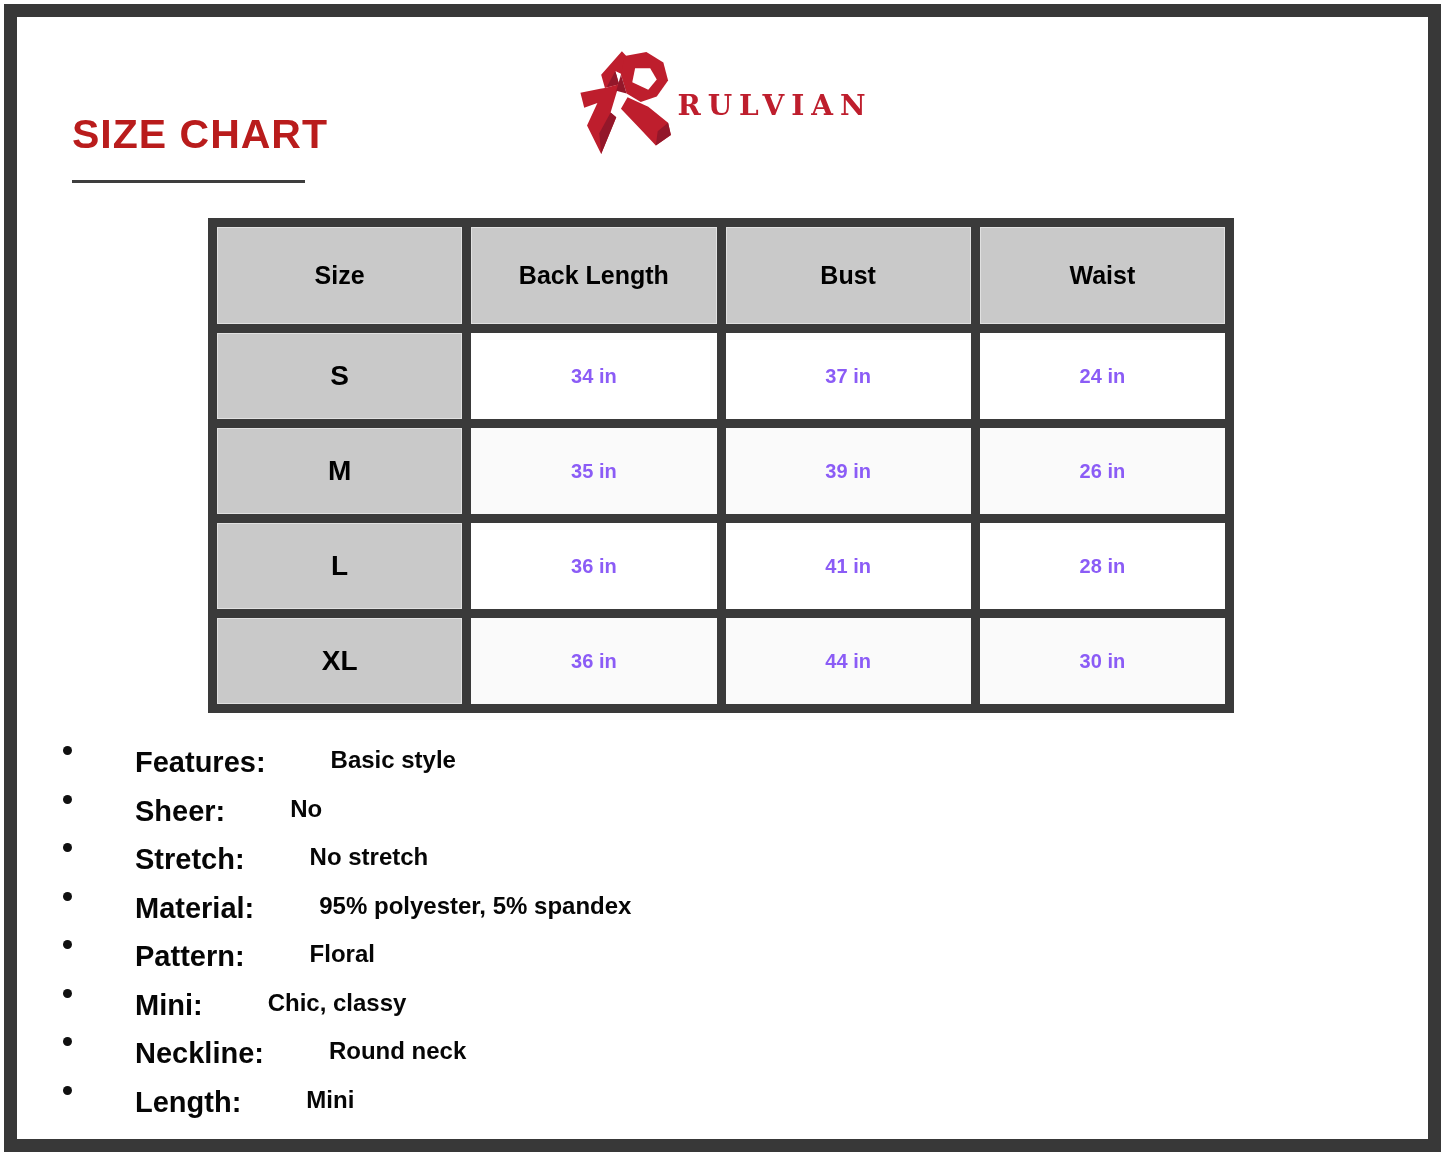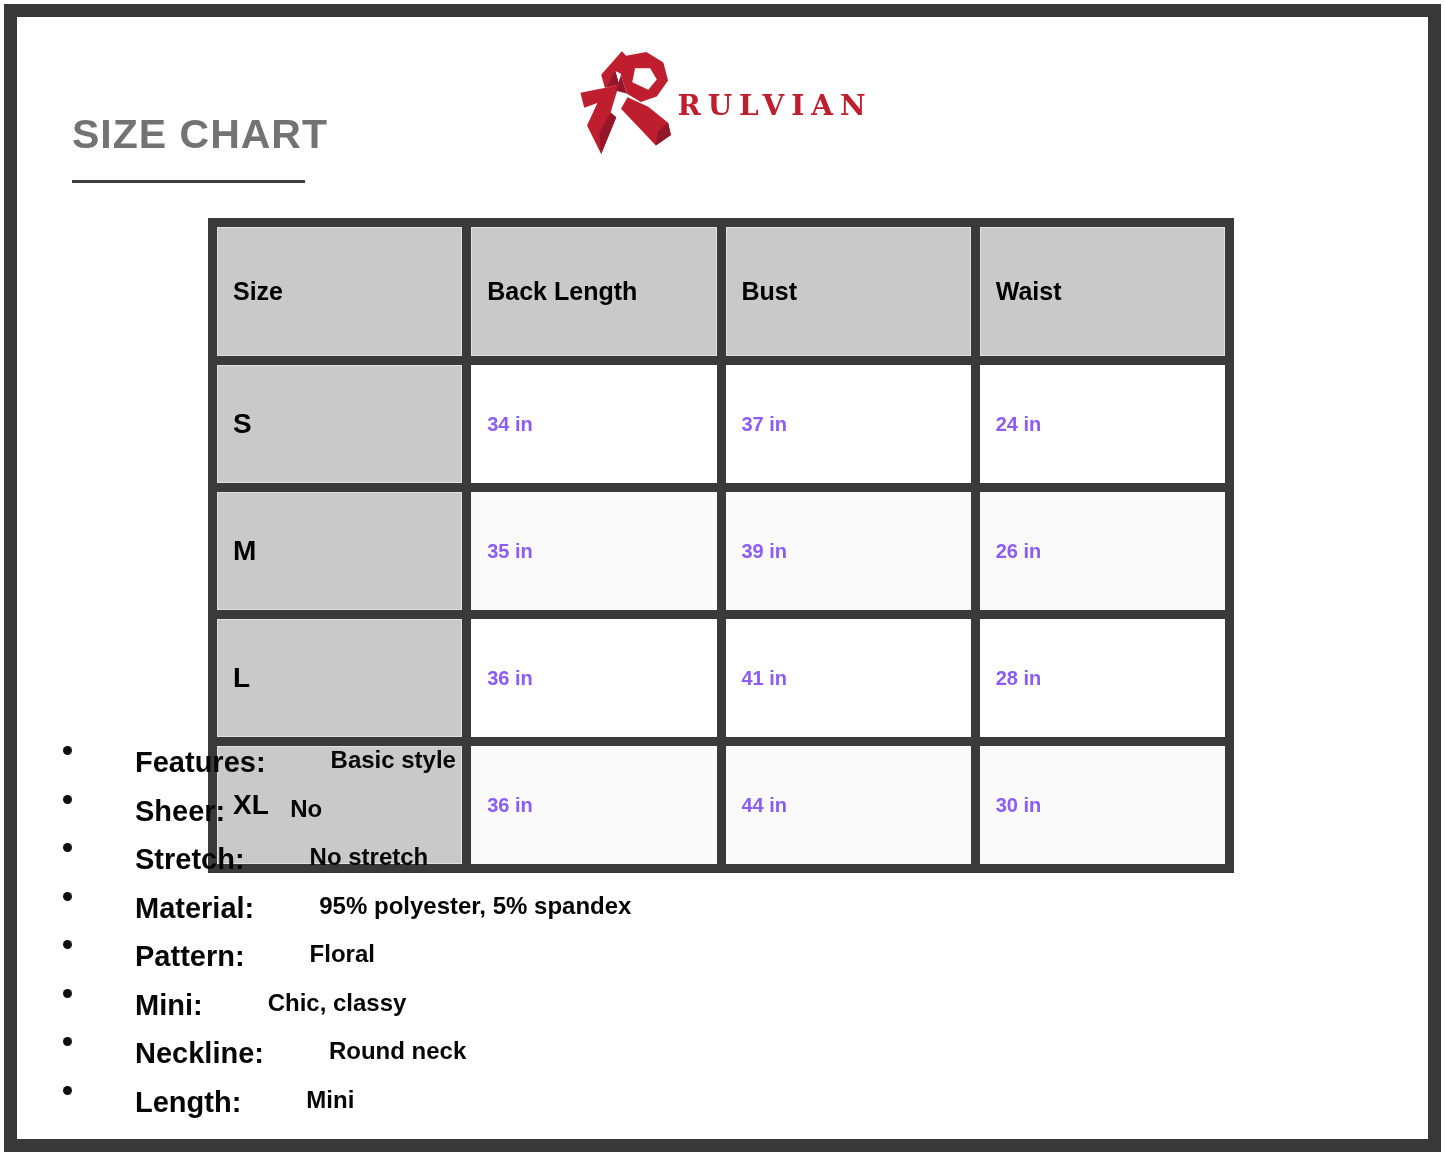--- a/index.html
+++ b/index.html
@@ -19,21 +19,21 @@
     pointer-events: none;
   }
 
   
   .title-block { position: absolute; left: 72px; top: 114px; }
   .page-title {
     margin: 0;
     font-size: 41px;
     font-weight: bold;
     letter-spacing: 1px;
-    color: #737373;
+    color: #b91c1c;
     line-height: 1.0;
   }
   .title-underline {
     width: 233px;
     height: 3px;
     background: #3e3e3e;
     margin-top: 25px;
   }
 
   
@@ -63,23 +63,23 @@
     position: absolute;
     left: 208px;
     top: 218px;
     width: 1026px;
     border-collapse: separate;
     border-spacing: 9px;
     background: #3a3a3a;
     table-layout: fixed;
   }
   .size-table th, .size-table td {
-    text-align: left;
+    text-align: center;
     vertical-align: middle;
-    padding: 16px;
+    padding: 0;
   }
   .size-table thead th {
     height: 97px;
     background: #c9c9c9;
     color: #000000;
     font-size: 25px;
     font-weight: bold;
     box-shadow: inset 0 0 0 1px rgba(255,255,255,0.45);
   }
   .size-table tbody th {

